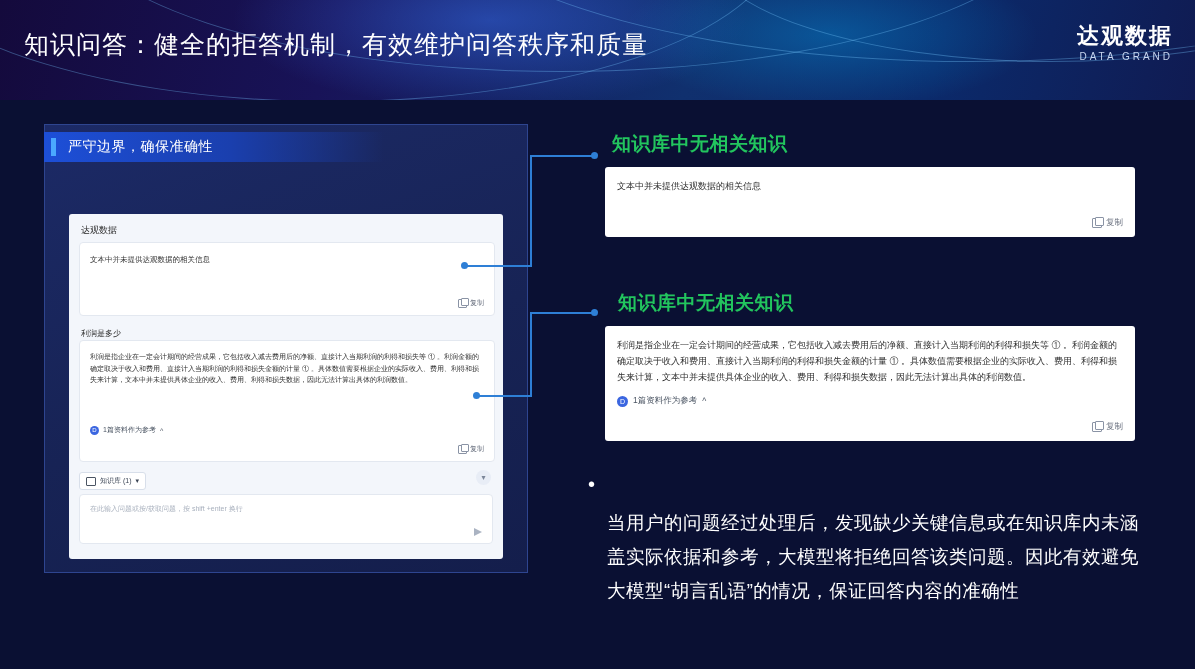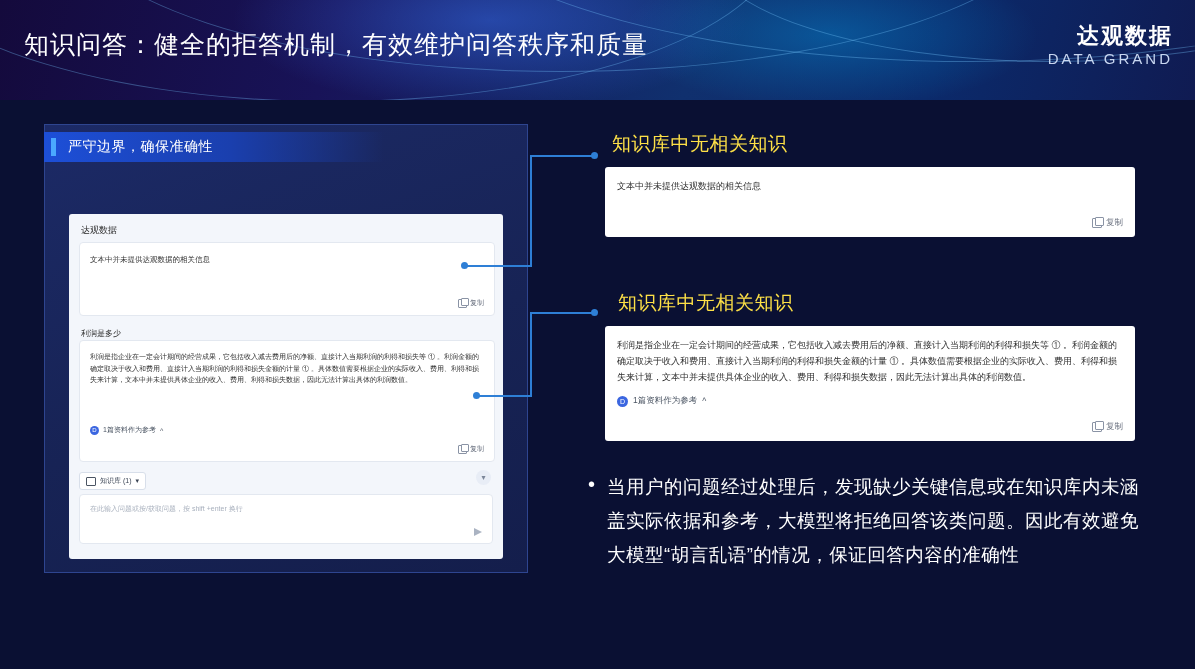--- a/index.html
+++ b/index.html
@@ -59,21 +59,21 @@
     text-align: right;
     line-height: 1.1;
   }
   .logo .cn {
     font-size: 22px;
     font-weight: bold;
     letter-spacing: 2px;
     color: #ffffff;
   }
   .logo .en {
-    font-size: 15px;
+    font-size: 10px;
     letter-spacing: 3px;
     color: #c8d6f0;
     margin-top: 3px;
   }
 
   
   .left-panel {
     position: absolute;
     left: 44px; top: 124px;
     width: 482px; height: 447px;
@@ -247,23 +247,24 @@
     position: absolute;
     width: 7px; height: 7px;
     border-radius: 50%;
     background: #2e7fd6;
   }
 
   
   .r-title {
     position: absolute;
     font-size: 19px;
-    color: #fde047;
+    color: #22c55e;
     letter-spacing: 0.5px;
     white-space: nowrap;
+    font-weight: bold;
   }
   #rtitle1 { left: 612px; top: 131px; }
   #rtitle2 { left: 618px; top: 290px; }
 
   .r-card {
     position: absolute;
     background: #ffffff;
     border-radius: 3px;
     color: #303030;
   }
@@ -331,20 +332,21 @@
   .bullet-dot {
     color: #ffffff;
     font-size: 20px;
     line-height: 28px;
   }
   .bullet-text {
     font-size: 18.5px;
     line-height: 1.85;
     color: #ffffff;
     letter-spacing: 0.5px;
+    margin-top: 36px;
   }
 </style>
 </head>
 <body>
 
 <div class="banner">
   <div class="glow"></div>
   <div class="glow2"></div>
   <div class="swoosh sw1"></div>
   <div class="swoosh sw2"></div>

